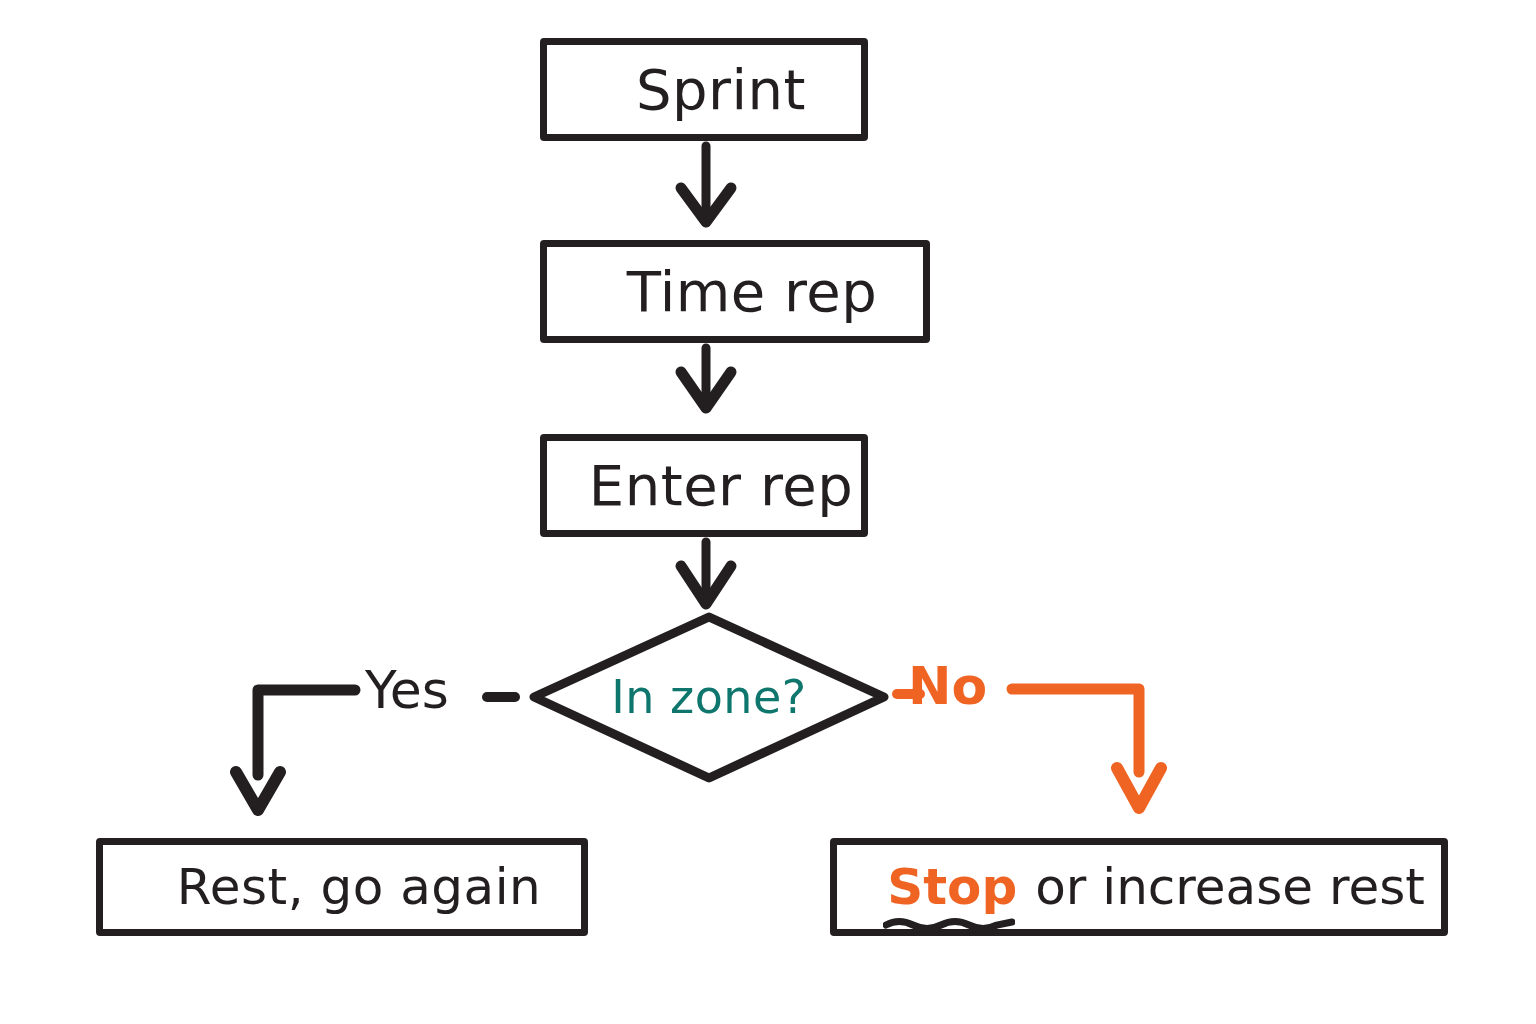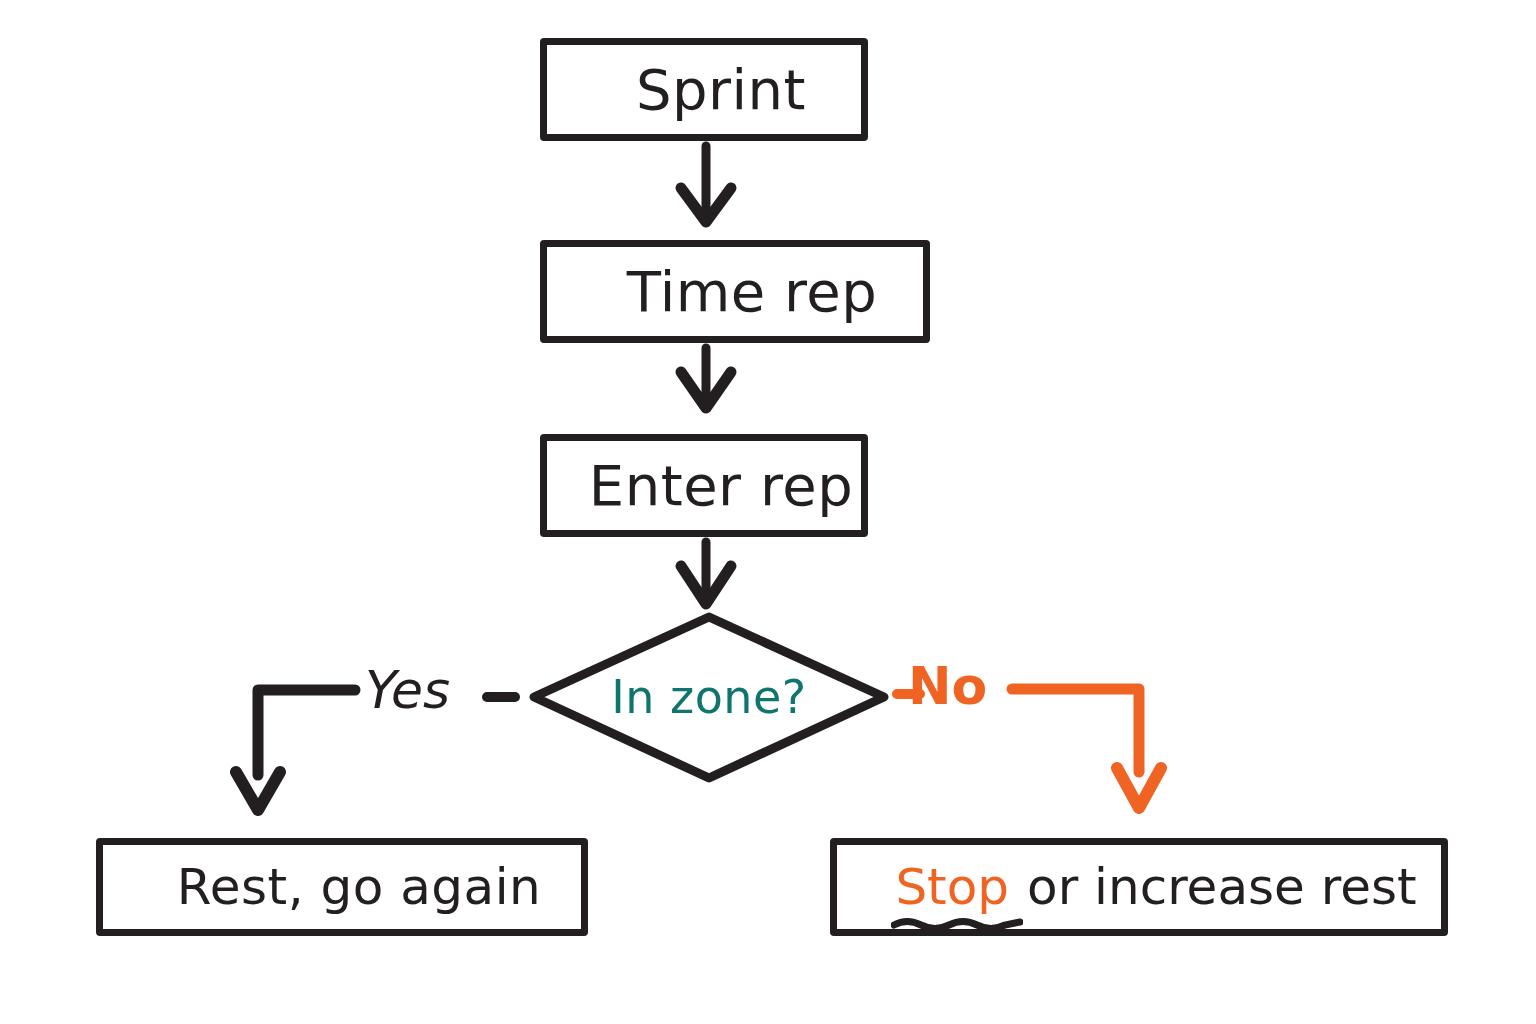--- a/index.html
+++ b/index.html
@@ -55,21 +55,21 @@
   #node-rest      .node-label { font-size: 50px; }
 
   .stop-line {
     display: flex;
     align-items: baseline;
     font-size: 50px;
     white-space: nowrap;
   }
   .stop-word {
     color: #F06423;
-    font-weight: 400;
+    font-weight: 700;
     position: relative;
     margin-right: 18px;
   }
   .stop-underline {
     position: absolute;
     left: -4px;
     bottom: -16px;
     width: 132px;
     height: 16px;
   }
@@ -100,21 +100,20 @@
   
   .branch-label {
     position: absolute;
     font-size: 52px;
     white-space: nowrap;
   }
   #label-yes {
     left: 365px;
     top: 660px;
     color: #231f20;
-    font-style: italic;
   }
   #label-no {
     left: 908px;
     top: 656px;
     color: #F06423;
     font-weight: 700;
   }
 </style>
 </head>
 <body>

